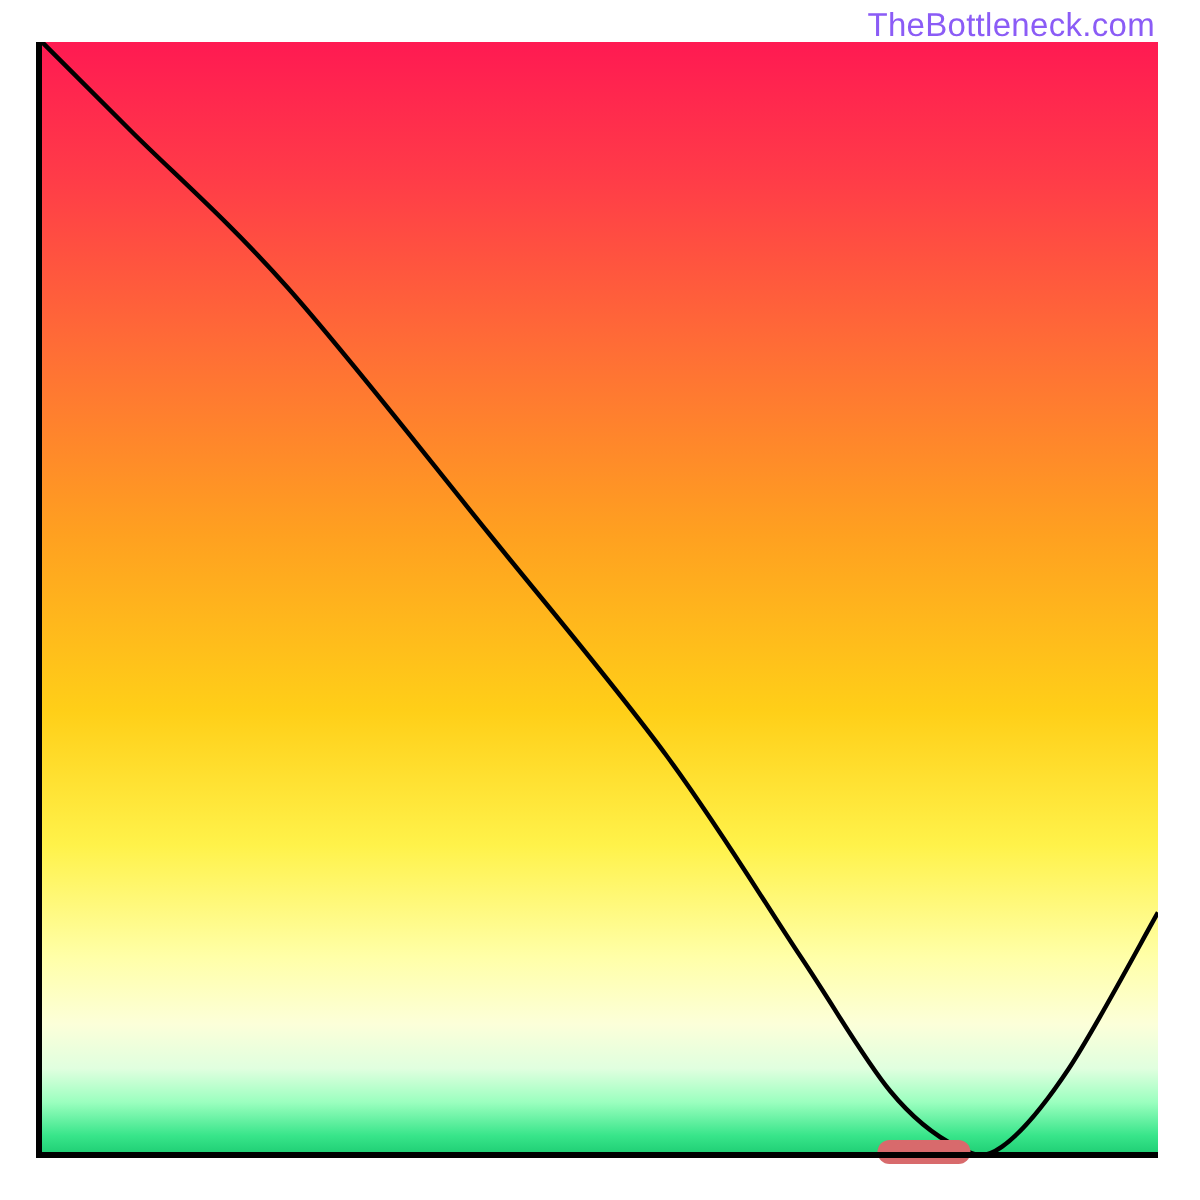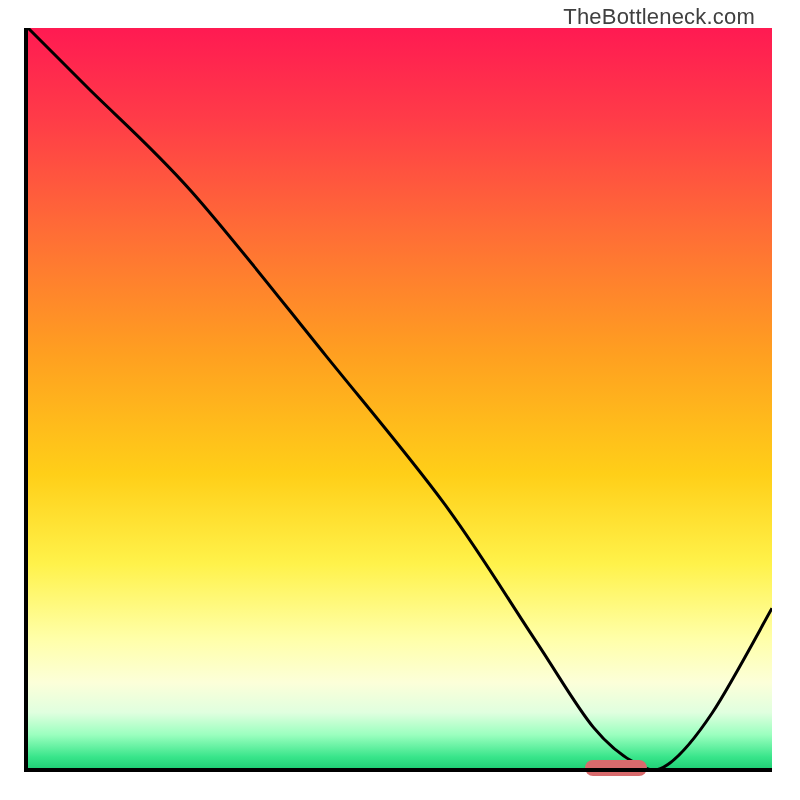--- a/index.html
+++ b/index.html
@@ -31,22 +31,22 @@
       #ffffa8 82%,
       #fcffd9 88%,
       #e0ffdf 92%,
       #9bffbf 95%,
       #38e58a 98%,
       #19c96f 100%);
   }
   .watermark {
     position: absolute;
     top: 4px;
-    right: 45px;
-    color: #404040;
+    right: 30px;
+    color: #8b5cf6;
     font-size: 22px;
     letter-spacing: 0.2px;
   }
   .axis-left {
     position: absolute;
     left: 24px;
     top: 28px;
     width: 4px;
     height: 744px;
     background: #000000;

